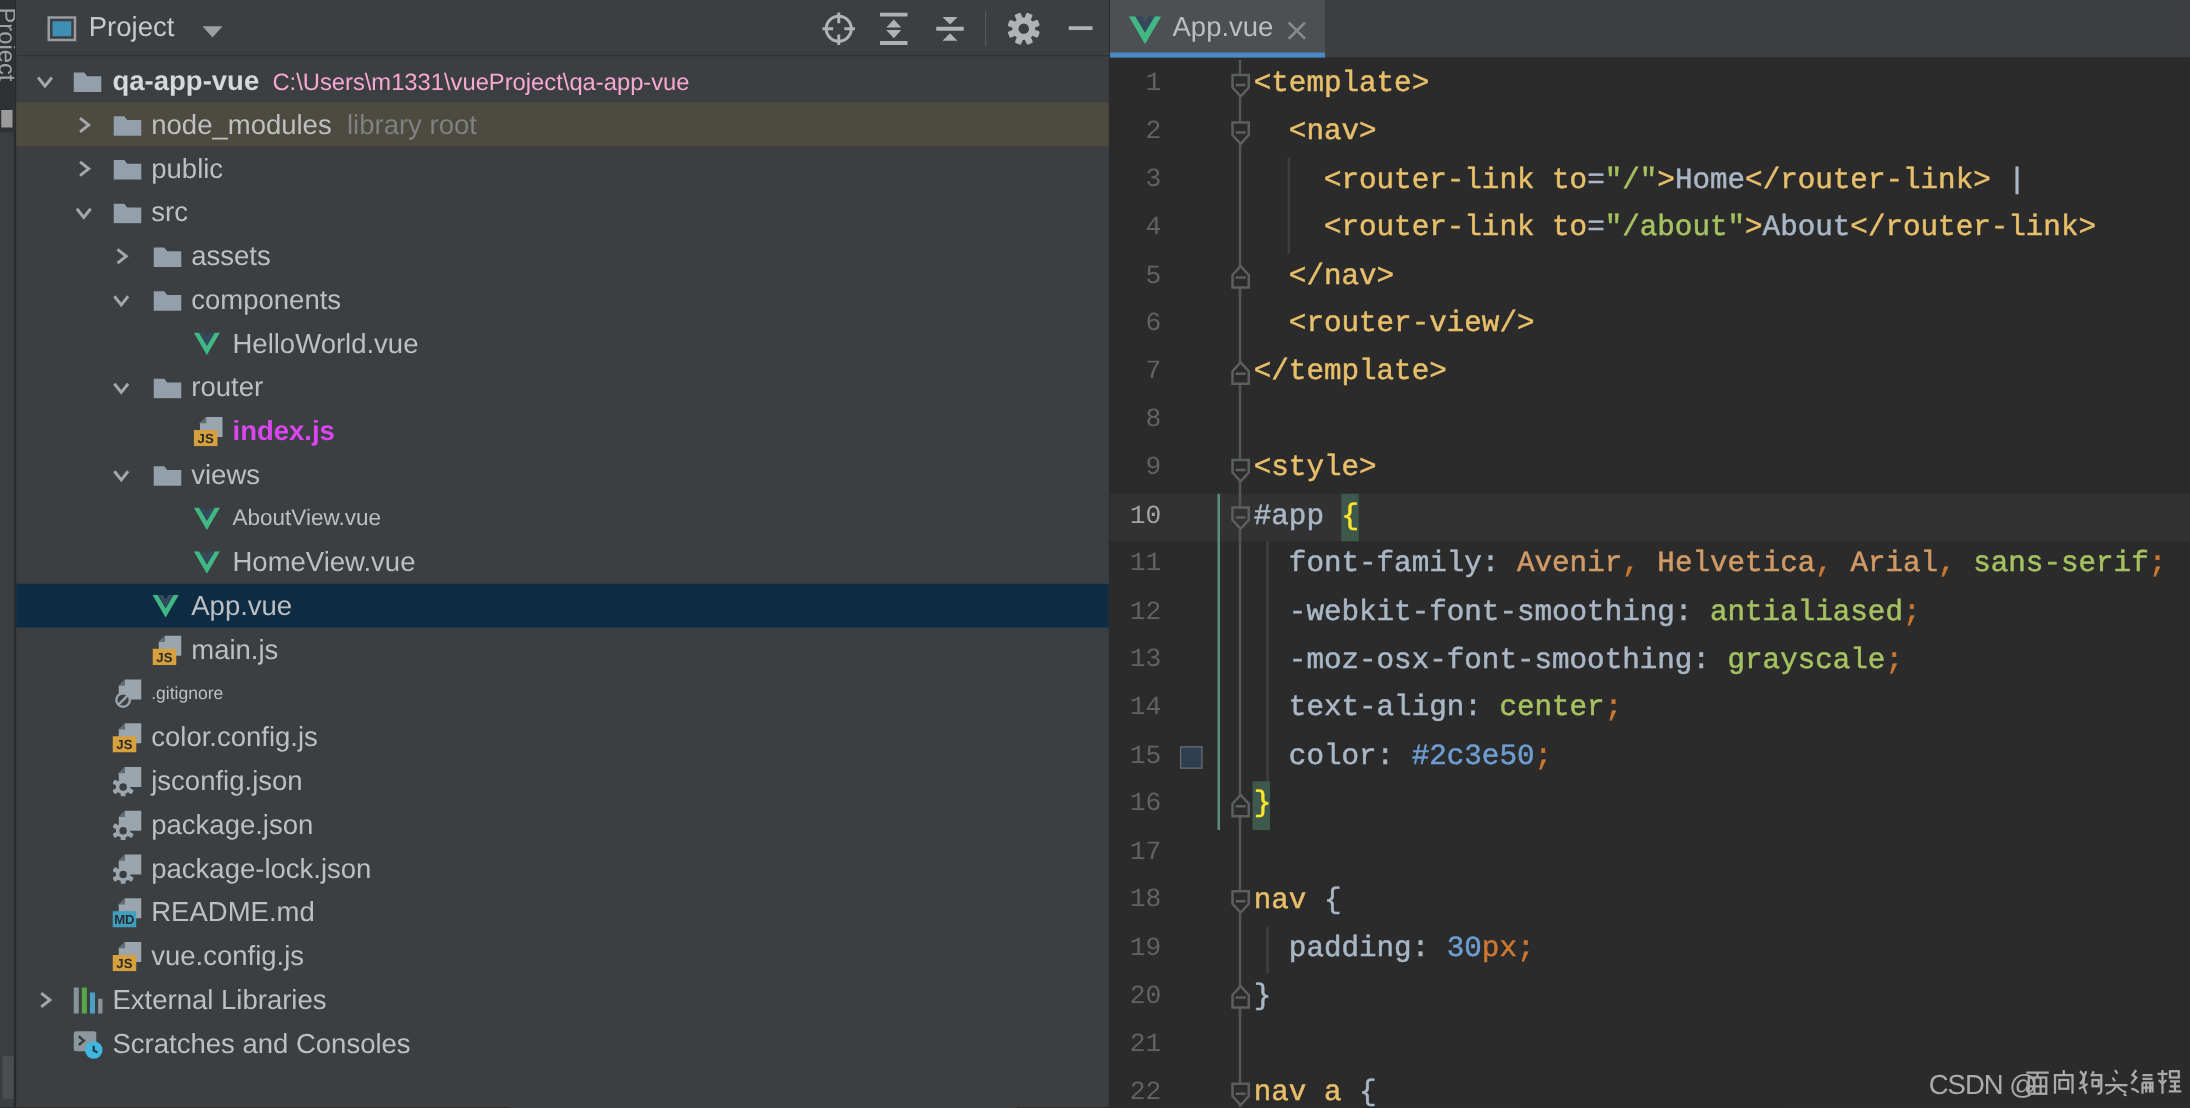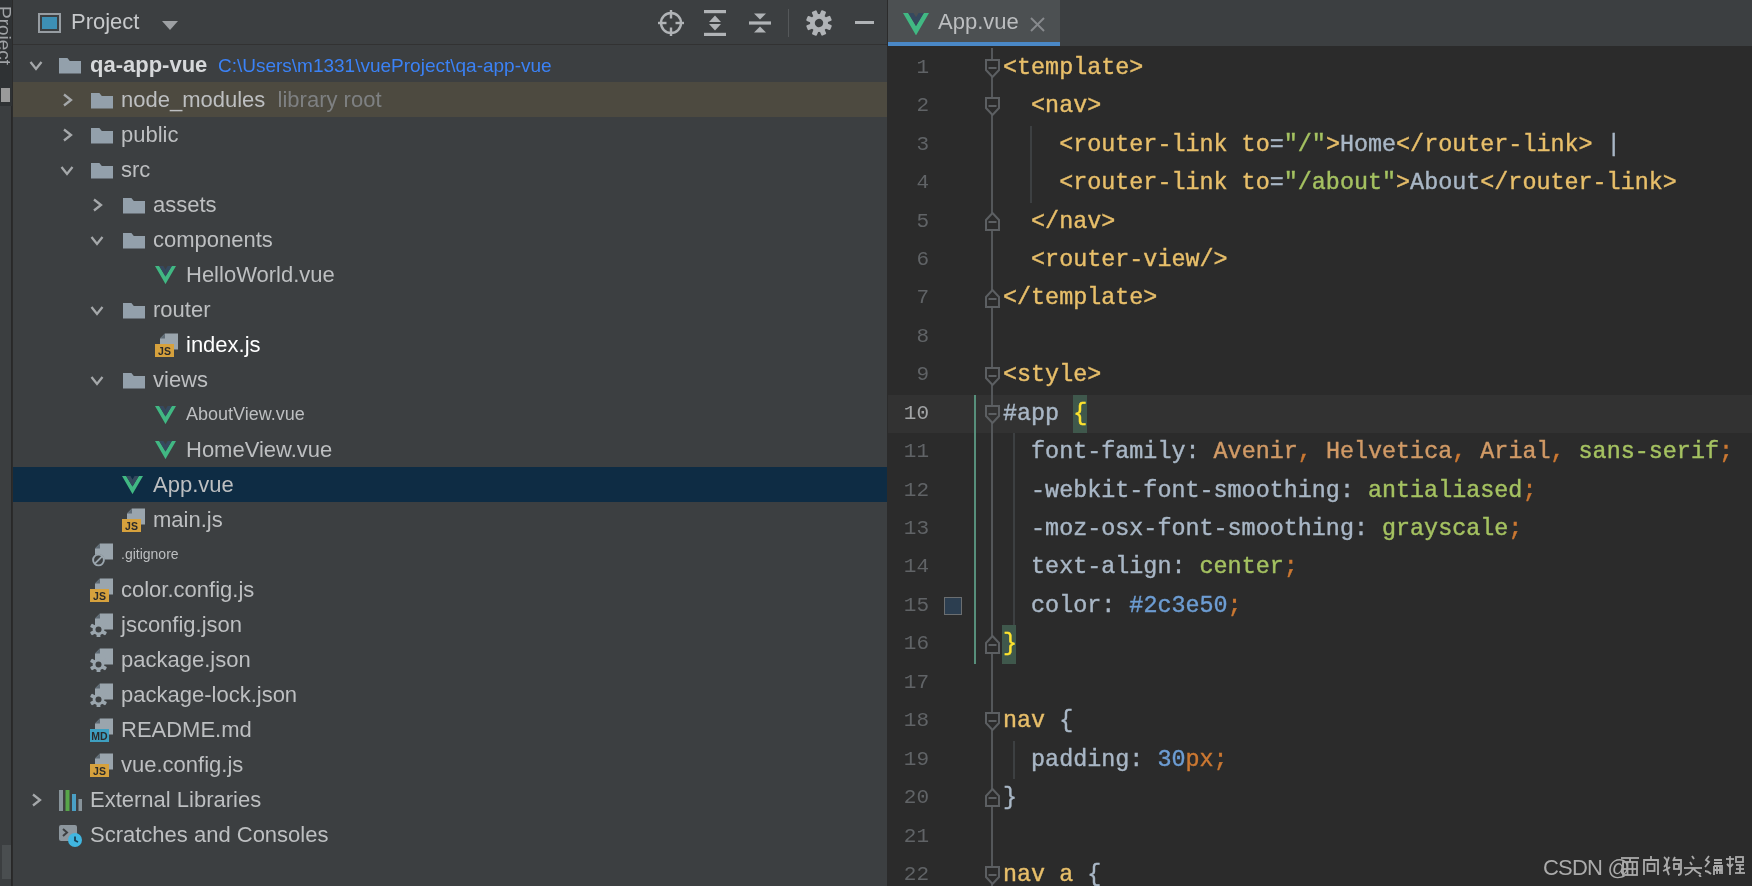--- a/index.html
+++ b/index.html
@@ -58,21 +58,21 @@
       <circle r="4.2" fill="#3c3f41"></circle>
     </g>
   </svg>
 <div class="abs" style="left:855px;top:21px;width:19px;height:3.2px;background:#b0b3b6"></div>
 <svg class="abs" style="left:28px;top:57.5px" width="16" height="14">
     <polyline points="2.5,4 8,11 13.5,4" fill="none" stroke="#a5a8aa" stroke-width="2.3"></polyline>
   </svg>
 <svg class="abs" style="left:58px;top:55.0px" width="24" height="19">
     <path d="M1,3 h8.4 l2.4,3 H23 V18.5 H1 Z" fill="#93a0ab"></path>
   </svg>
-<div class="abs" style="left:90px;top:47px;height:35px;line-height:35px;font-size:22px;font-weight:bold;color:#d6d8da;white-space:pre">qa-app-vue<span style="font-weight:normal;font-size:19px;color:#3b82f6">  C:\Users\m1331\vueProject\qa-app-vue</span></div>
+<div class="abs" style="left:90px;top:47px;height:35px;line-height:35px;font-size:22px;font-weight:bold;color:#d6d8da;white-space:pre">qa-app-vue<span style="font-weight:normal;font-size:19px;color:#f9a8d4">  C:\Users\m1331\vueProject\qa-app-vue</span></div>
 <div class="abs" style="left:13px;top:82px;width:874px;height:35px;background:#4d4a40"></div>
 <svg class="abs" style="left:60px;top:91.5px" width="14" height="16">
     <polyline points="4,2.5 11,8 4,13.5" fill="none" stroke="#a5a8aa" stroke-width="2.3"></polyline>
   </svg>
 <svg class="abs" style="left:90px;top:90.0px" width="24" height="19">
     <path d="M1,3 h8.4 l2.4,3 H23 V18.5 H1 Z" fill="#93a0ab"></path>
   </svg>
 <div class="abs" style="left:121px;top:82px;height:24px;line-height:35px;font-size:22px;font-weight:normal;color:#bdbfc1;white-space:pre">node_modules<span style="font-weight:normal;font-size:22px;color:#7e8082">  library root</span></div>
 <svg class="abs" style="left:60px;top:126.5px" width="14" height="16">
     <polyline points="4,2.5 11,8 4,13.5" fill="none" stroke="#a5a8aa" stroke-width="2.3"></polyline>
@@ -113,21 +113,21 @@
 <svg class="abs" style="left:122px;top:300.0px" width="24" height="19">
     <path d="M1,3 h8.4 l2.4,3 H23 V18.5 H1 Z" fill="#93a0ab"></path>
   </svg>
 <div class="abs" style="left:153px;top:292px;height:35px;line-height:35px;font-size:22px;font-weight:normal;color:#bdbfc1;white-space:pre">router</div>
 <svg class="abs" style="left:155px;top:333.0px" width="27" height="24">
     <path d="M10,0.5 h13 v16 h-18 V5.5 Z" fill="#9aa5ad"></path>
     <path d="M10,0.5 V5.5 H5 Z" fill="#5f6b75"></path>
     <rect x="0" y="11" width="19" height="13" fill="#d6a13d"></rect>
     <text x="9.5" y="21.5" font-family="Liberation Sans" font-size="10.5" font-weight="bold" fill="#2b2b2b" text-anchor="middle">JS</text>
   </svg>
-<div class="abs" style="left:186px;top:327px;height:35px;line-height:35px;font-size:22px;font-weight:normal;color:#ffffff;white-space:pre">index.js</div>
+<div class="abs" style="left:186px;top:327px;height:35px;line-height:35px;font-size:22px;font-weight:bold;color:#d946ef;white-space:pre">index.js</div>
 <svg class="abs" style="left:89px;top:372.5px" width="16" height="14">
     <polyline points="2.5,4 8,11 13.5,4" fill="none" stroke="#a5a8aa" stroke-width="2.3"></polyline>
   </svg>
 <svg class="abs" style="left:122px;top:370.0px" width="24" height="19">
     <path d="M1,3 h8.4 l2.4,3 H23 V18.5 H1 Z" fill="#93a0ab"></path>
   </svg>
 <div class="abs" style="left:153px;top:362px;height:35px;line-height:35px;font-size:22px;font-weight:normal;color:#bdbfc1;white-space:pre">views</div>
 <svg class="abs" style="left:155px;top:405.5px" width="21" height="18.1" viewBox="0 0 26 22.4">
     <polygon points="0,0 5.2,0 13,13.0 20.8,0 26,0 13,22.4" fill="#41b883"></polygon>
     <polygon points="5.2,0 10.4,0 13,4.3 15.6,0 20.8,0 13,13.0" fill="#35495e"></polygon>

